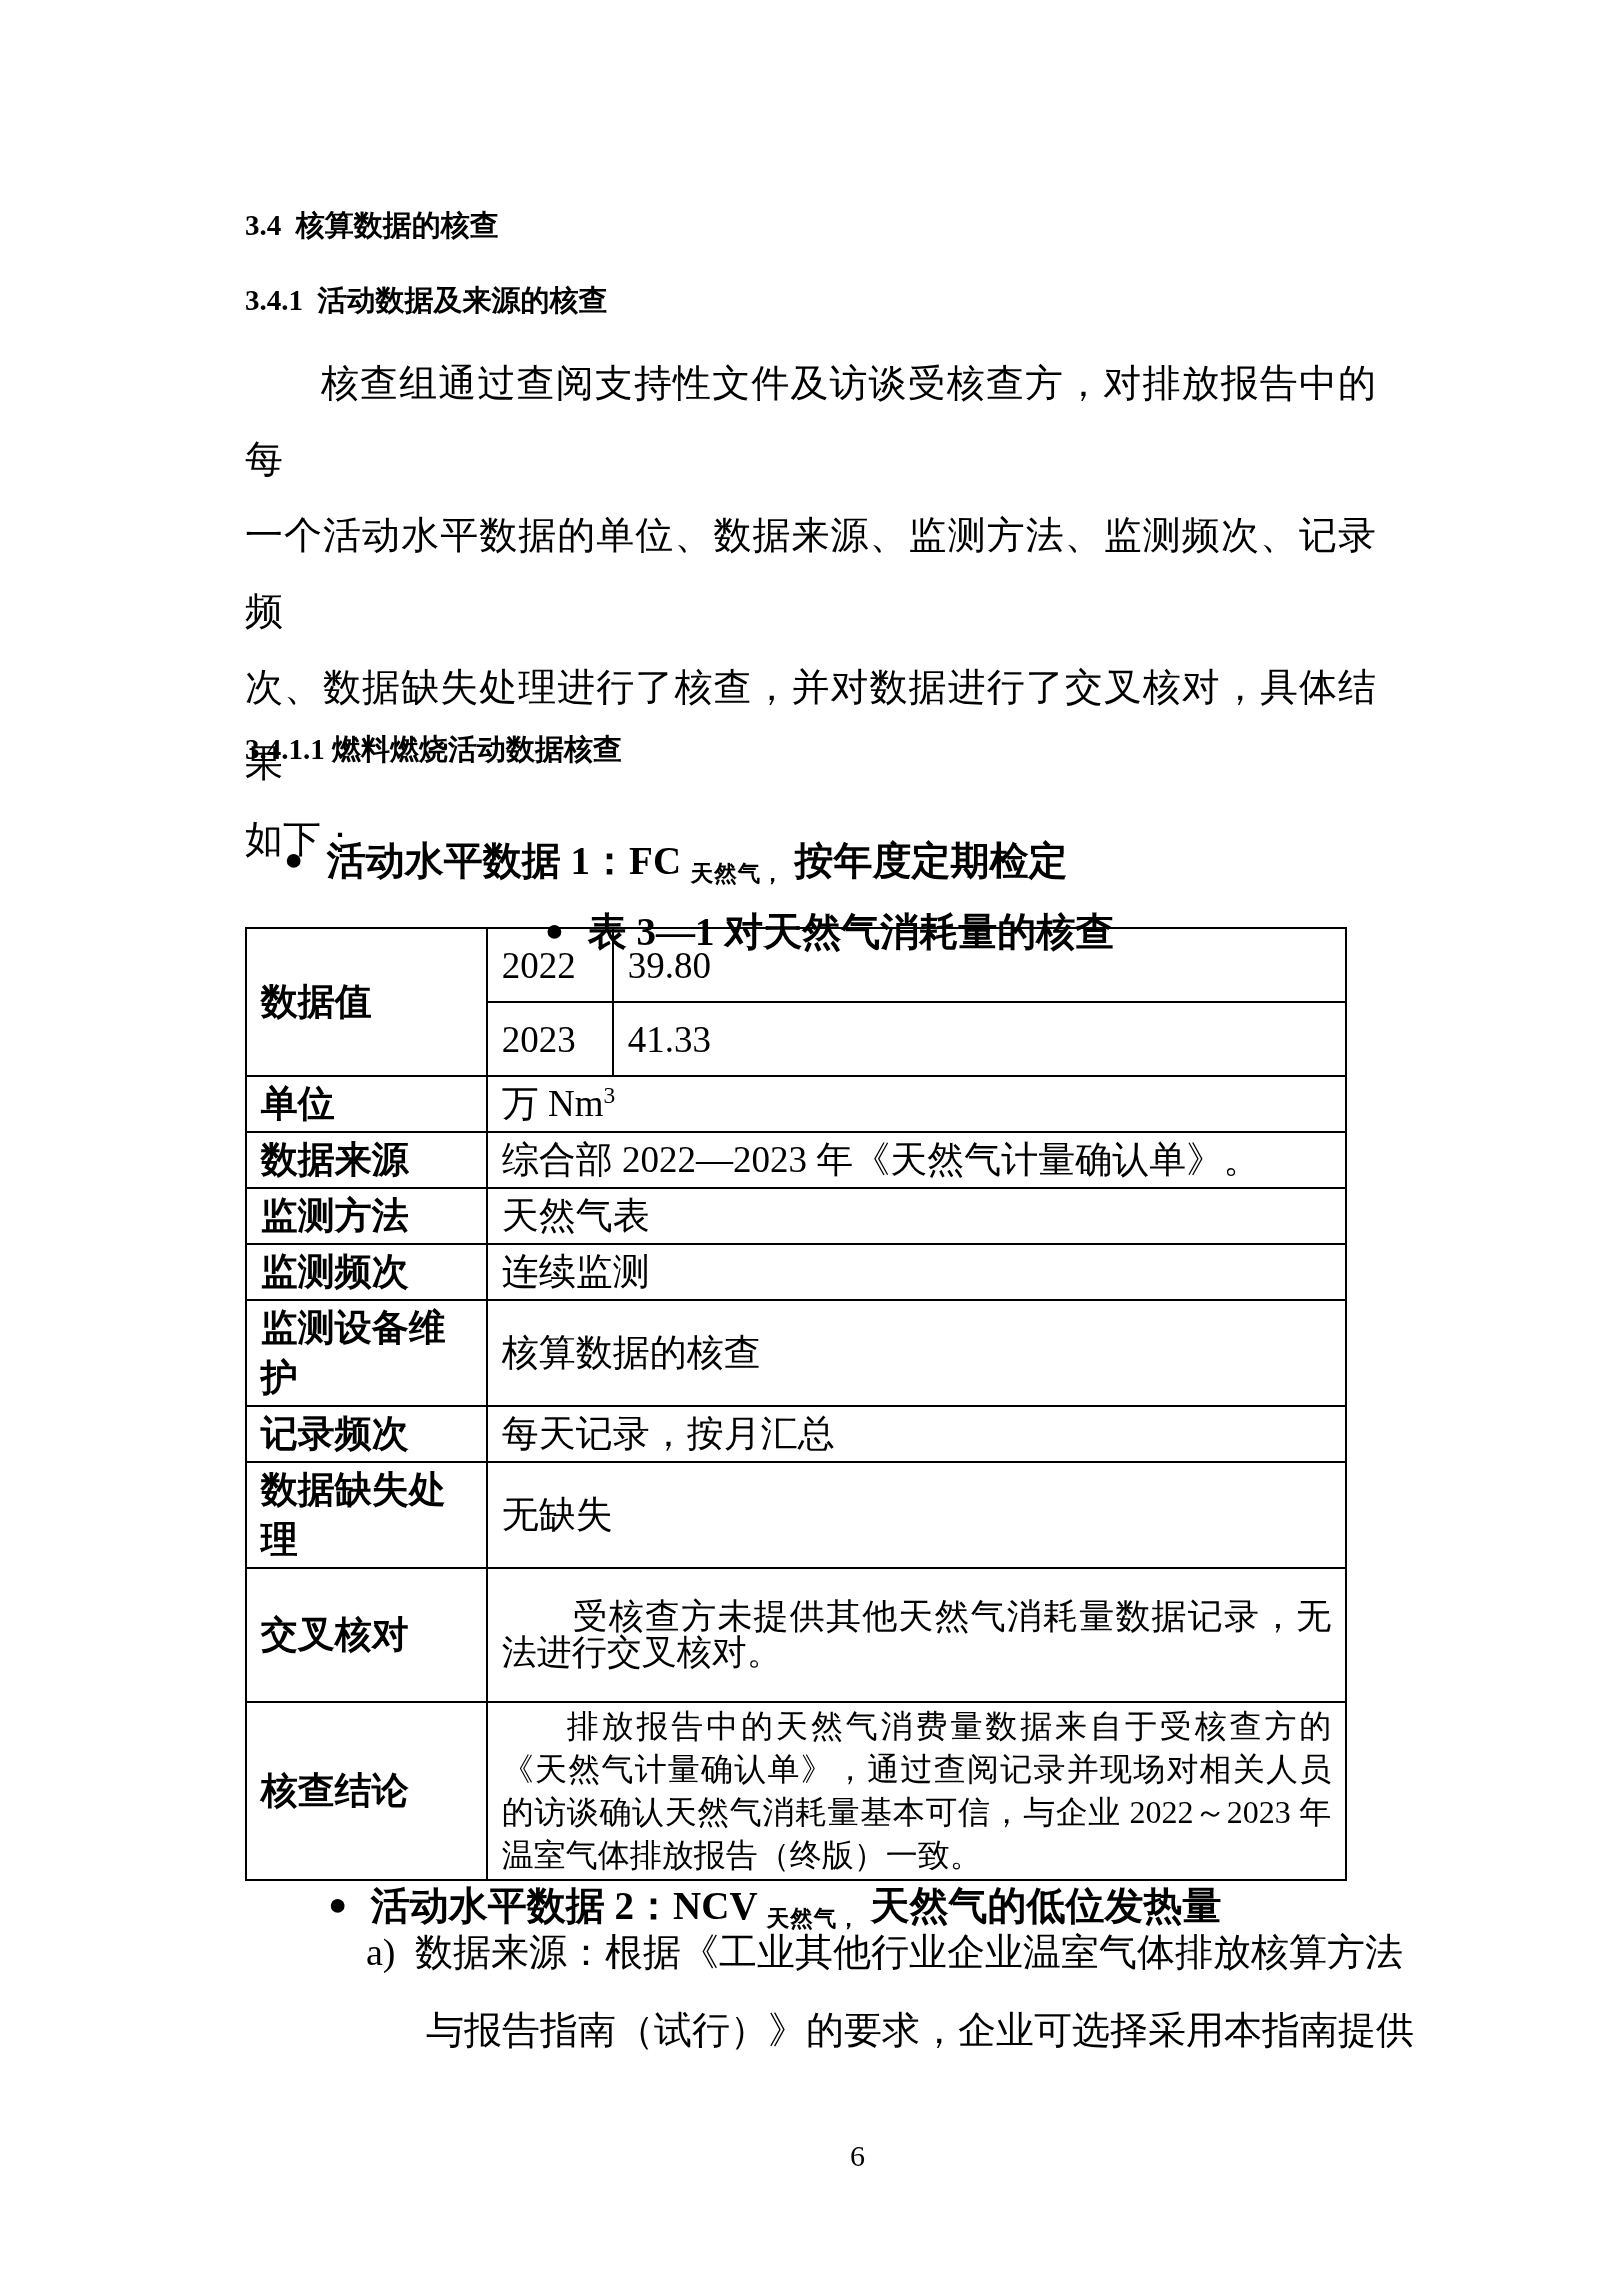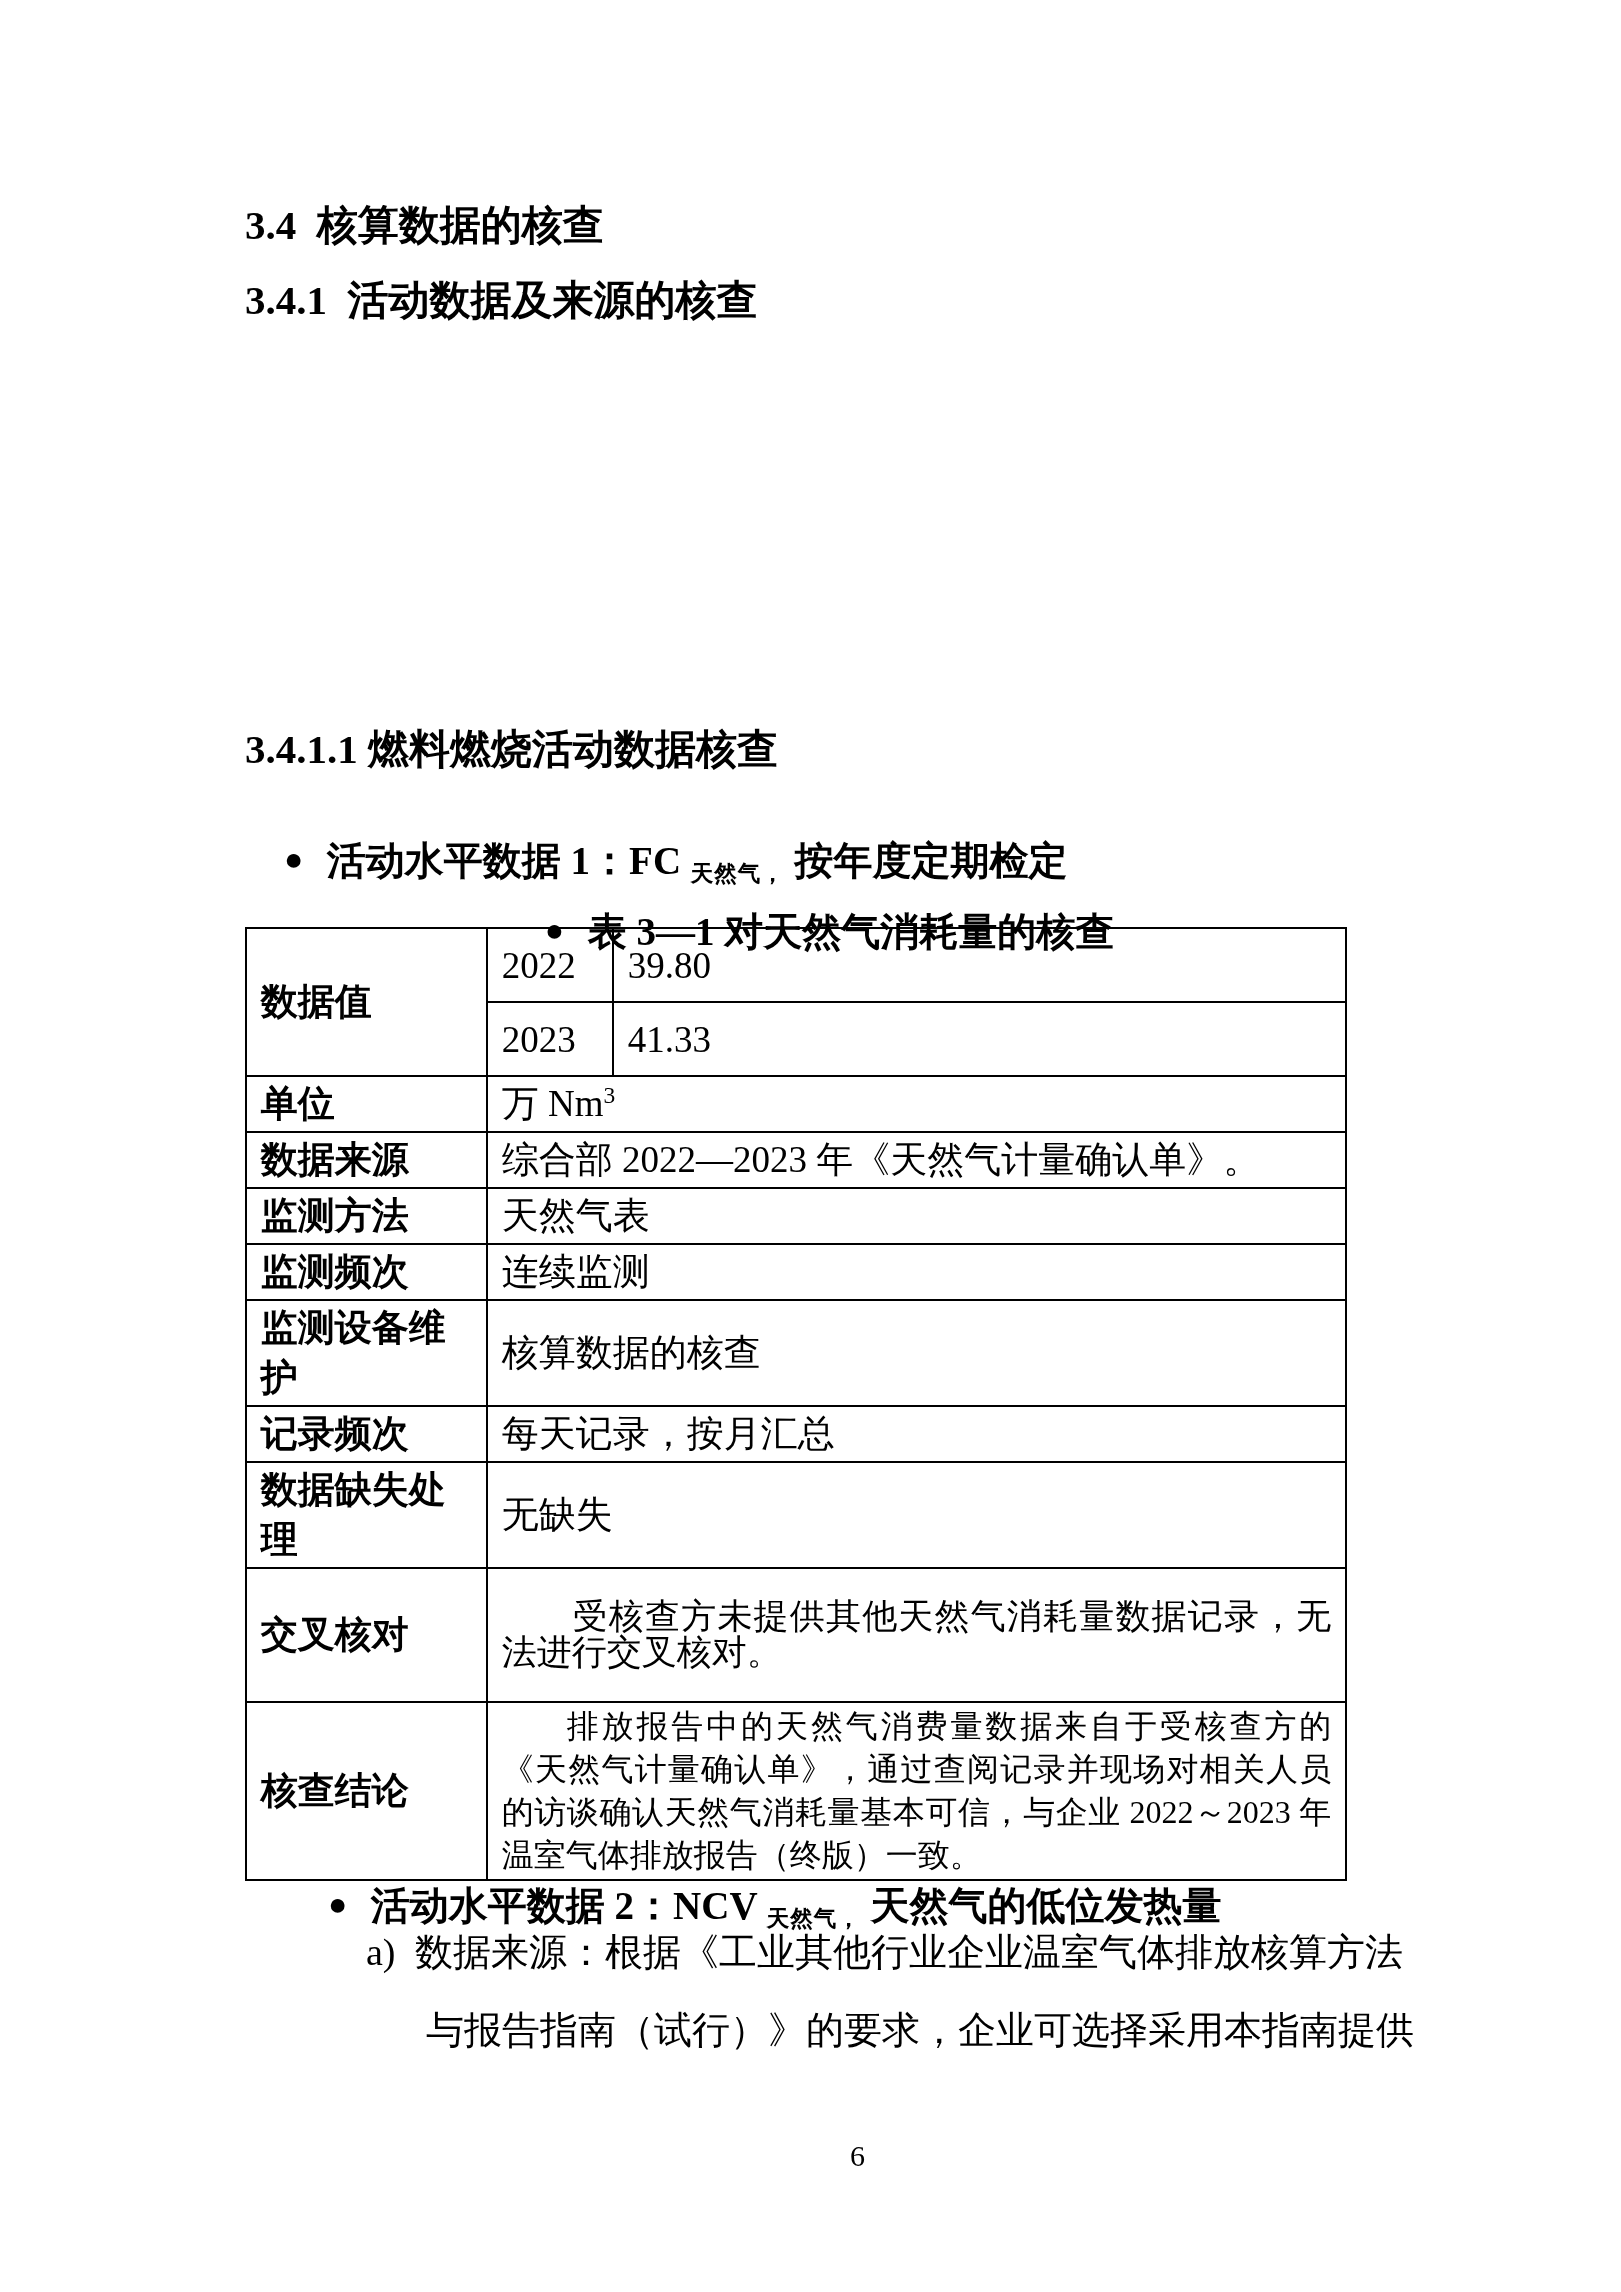--- a/index.html
+++ b/index.html
@@ -7,21 +7,21 @@
     position:relative;
     width:1621px;height:2293px;
     background:#ffffff;
     color:#000;
     font-family:"Liberation Serif","DejaVu Serif",serif;
     overflow:hidden;
     margin:0 auto;
   }
   .h{
     position:absolute;left:245px;
-    font-weight:bold;font-size:41px;line-height:49px;
+    font-weight:bold;font-size:29px;line-height:49px;
     white-space:pre-wrap;
   }
   .h1{top:201px;}
   .h2{top:276px;}
   .h3{top:725px;}
   .para{
     position:absolute;left:245px;top:345px;width:1131px;
     font-size:38px;line-height:76px;
   }
   .para-line{text-align:justify;text-align-last:justify;}
@@ -79,20 +79,26 @@
   }
 </style>
 </head>
 <body>
 
 <div class="page">
 
   <div class="h h1">3.4  核算数据的核查</div>
   <div class="h h2">3.4.1  活动数据及来源的核查</div>
 
+  <div class="para">
+    <div class="para-line first">核查组通过查阅支持性文件及访谈受核查方，对排放报告中的每</div>
+    <div class="para-line">一个活动水平数据的单位、数据来源、监测方法、监测频次、记录频</div>
+    <div class="para-line">次、数据缺失处理进行了核查，并对数据进行了交叉核对，具体结果</div>
+    <div class="para-line last">如下：</div>
+  </div>
 
   <div class="h h3">3.4.1.1 燃料燃烧活动数据核查</div>
 
   <div class="bullet-line bullet1">
     <span class="bullet-marker">●</span><span>活动水平数据 1：FC </span><span class="sub">天然气，</span><span> 按年度定期检定</span>
   </div>
 
   <div class="caption">
     <span class="bullet-marker">●</span><span>表 3—1 对天然气消耗量的核查</span>
   </div>

